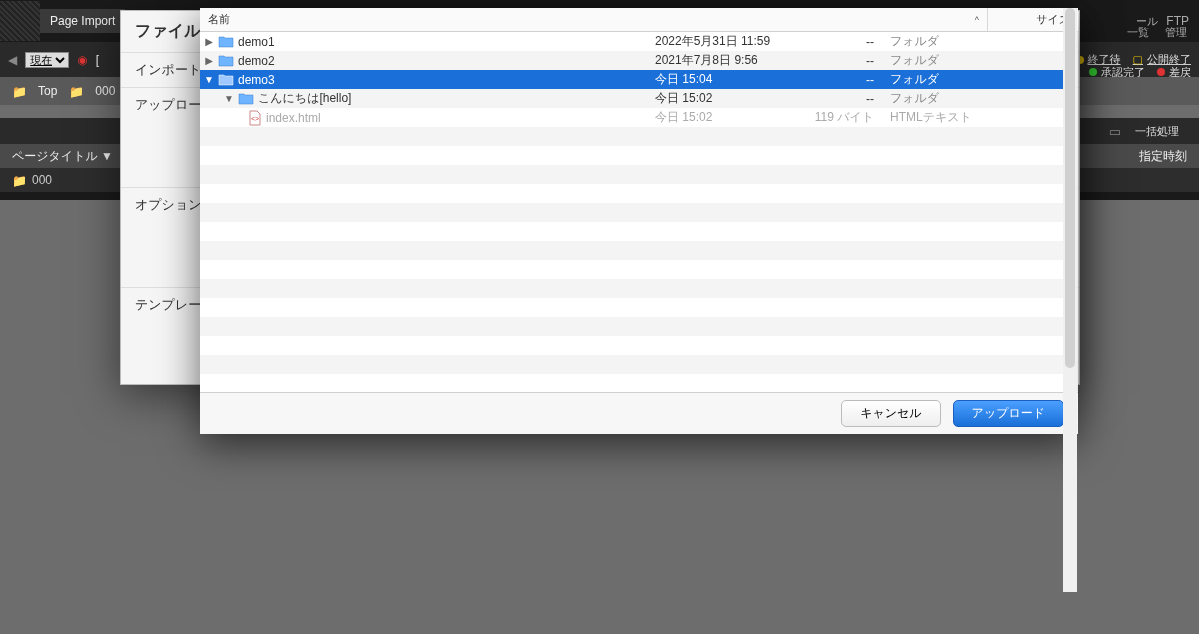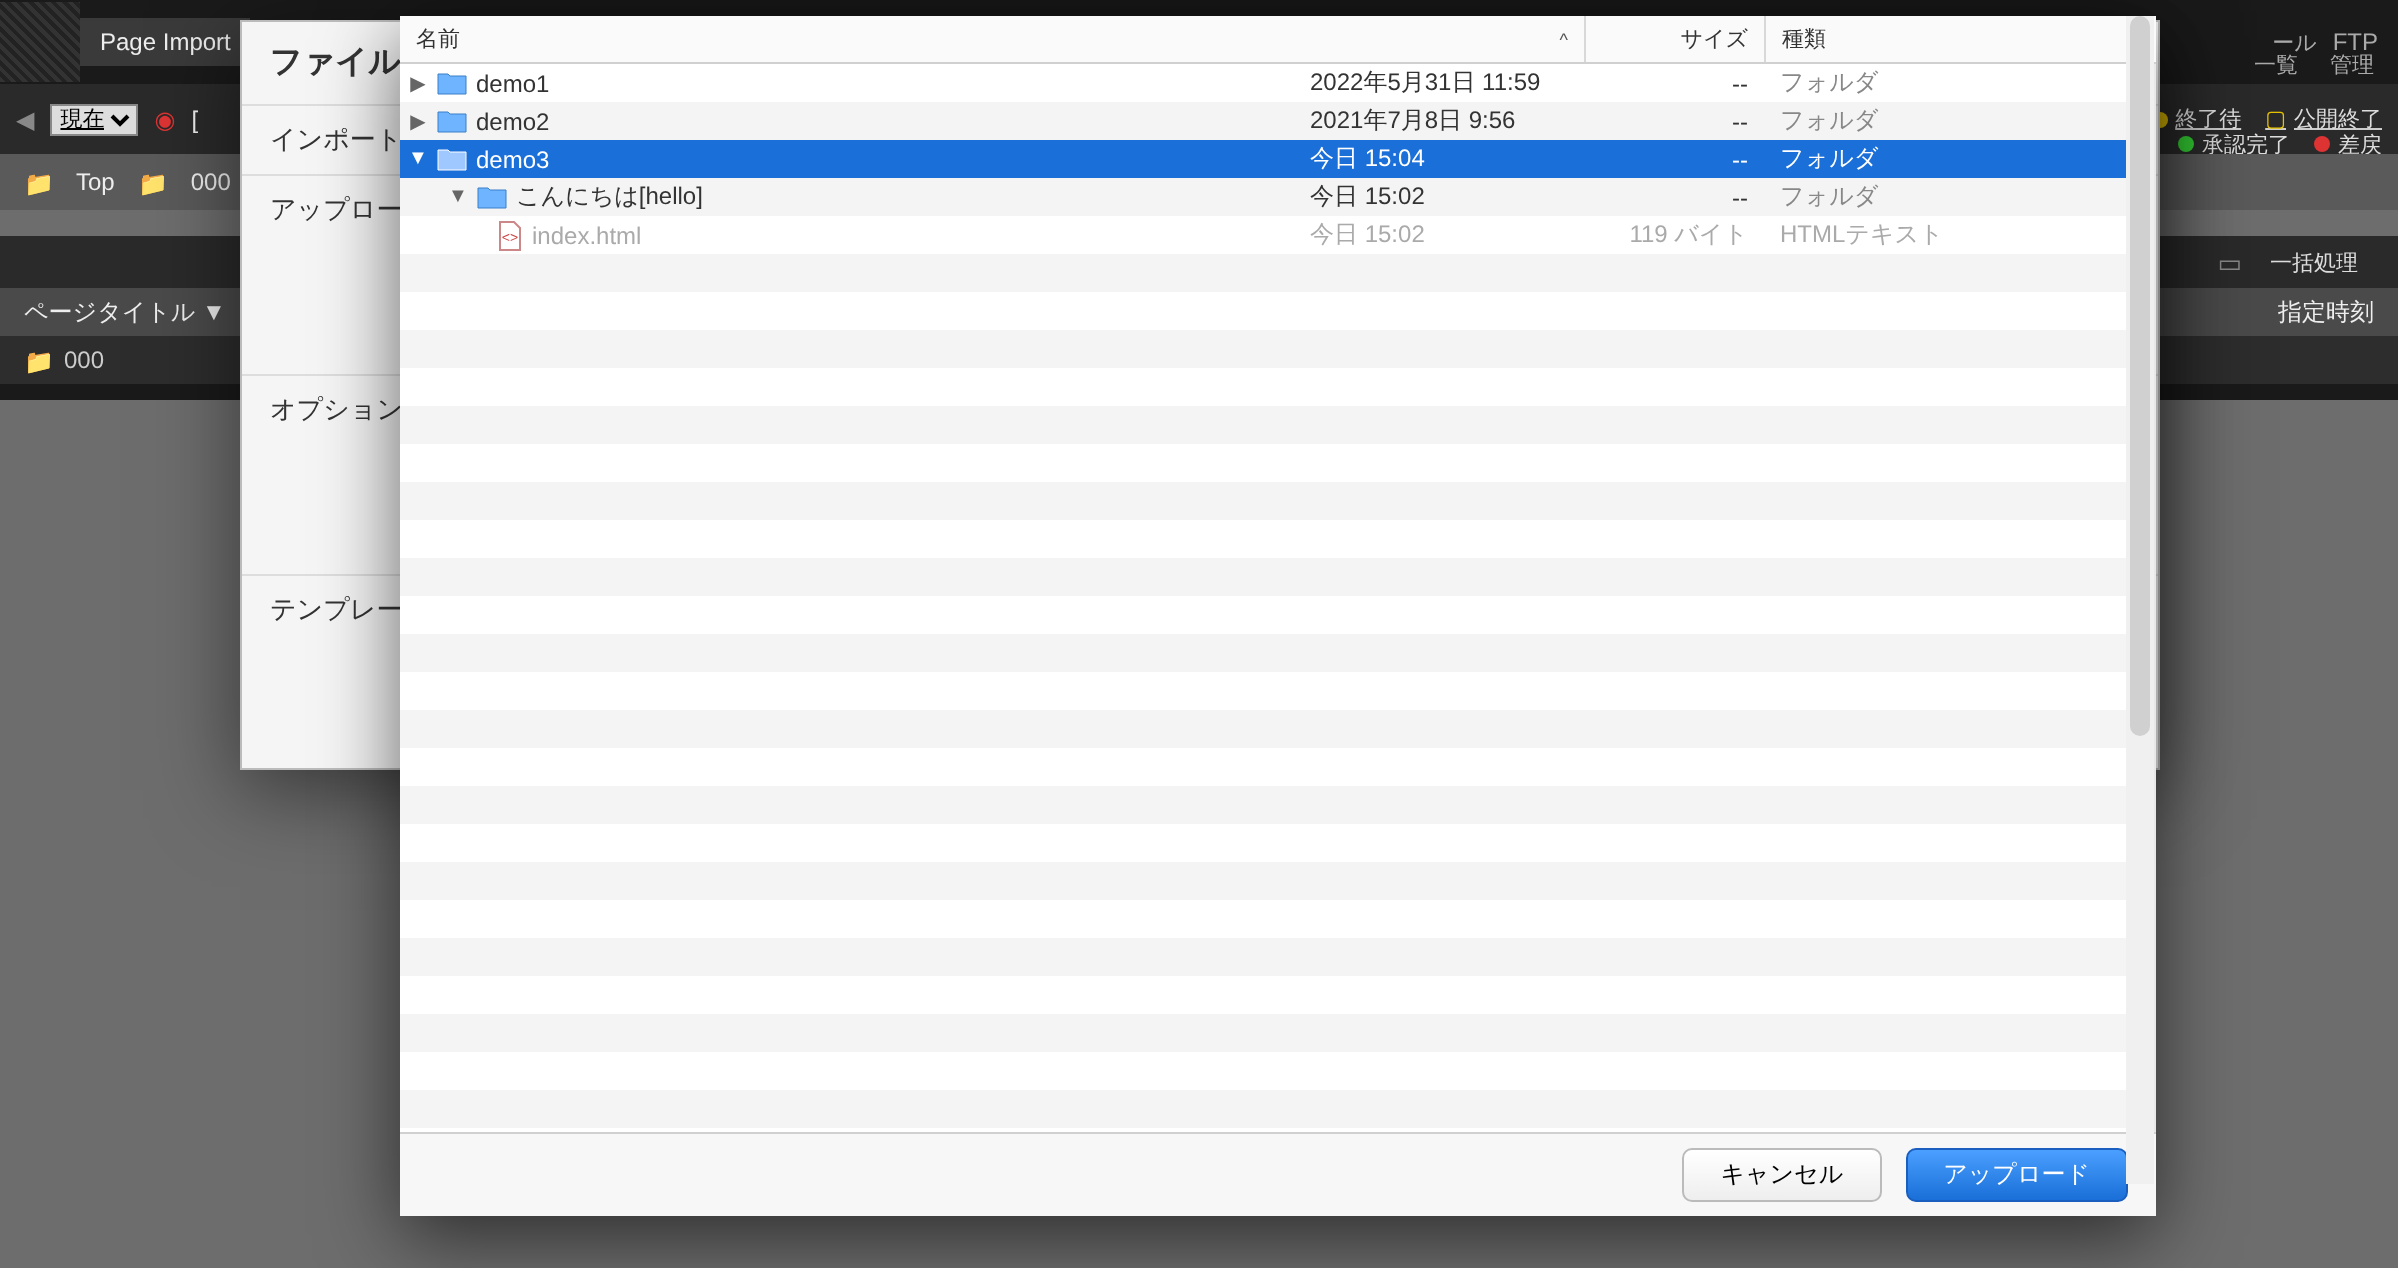--- a/index.html
+++ b/index.html
@@ -41,21 +41,21 @@
     .row-dark-below { position: absolute; top: 192px; left: 0; right: 0; height: 8px; background: #1a1a1a; }
 
     
     .panel-outer { position: absolute; top: 10px; left: 120px; width: 960px; height: 375px; background: #f5f5f5; border: 1px solid #bbb; box-shadow: 0 10px 40px rgba(0,0,0,0.5); }
     .panel-outer-title { padding: 10px 14px; font-size: 16px; font-weight: bold; color: #333; }
     .panel-outer-row { padding: 8px 14px; font-size: 13px; color: #333; border-top: 1px solid #ddd; }
     .panel-outer-row.tall { height: 100px; }
     .panel-outer-note { position: absolute; bottom: 48px; right: 20px; font-size: 12px; color: #333; }
 
     
-    .filedialog { position: absolute; top: 8px; left: 200px; width: 878px; height: 600px; background: #fff; box-shadow: 0 10px 40px rgba(0,0,0,0.6); border-radius: 4px; display: flex; flex-direction: column; }
+    .filedialog { position: absolute; top: 8px; left: 200px; width: 878px; height: 426px; background: #fff; box-shadow: 0 10px 40px rgba(0,0,0,0.6); border-radius: 4px; display: flex; flex-direction: column; }
     .fd-headerrow { display: flex; height: 24px; border-bottom: 1px solid #d0d0d0; font-size: 11px; color: #333; background: #fafafa; }
     .fd-headercol { display: flex; align-items: center; padding: 0 8px; border-right: 1px solid #d8d8d8; position: relative; }
     .fd-headercol:last-child { border-right: none; }
     .col-name { flex: 1; }
     .col-date { width: 145px; }
     .col-size { width: 90px; justify-content: flex-end; }
     .col-kind { width: 195px; }
     .sort-caret { position: absolute; right: 8px; font-size: 9px; color: #555; }
 
     .fd-body { flex: 1; overflow-y: auto; position: relative; border-right: 1px solid #e8e8e8; }
@@ -171,21 +171,20 @@
   <div class="panel-outer-note">れます。</div>
 </div>
 
 <div class="filedialog">
   <div class="fd-headerrow">
     <div class="fd-headercol col-name">
       <span>名前</span>
       <span class="sort-caret">^</span>
     </div>
     <div class="fd-headercol col-size">サイズ</div>
-    <div class="fd-headercol col-kind">種類</div>
   </div>
 
   <div class="fd-body">
     <div class="fd-striped" id="stripes">
         <div class="stripe"></div>
         <div class="stripe"></div>
         <div class="stripe"></div>
         <div class="stripe"></div>
         <div class="stripe"></div>
         <div class="stripe"></div>

